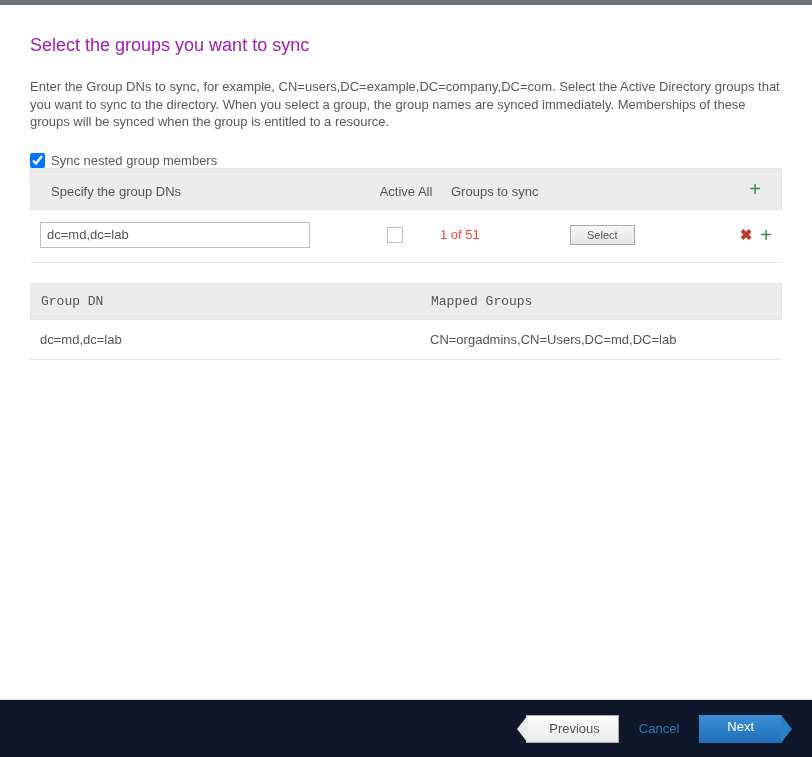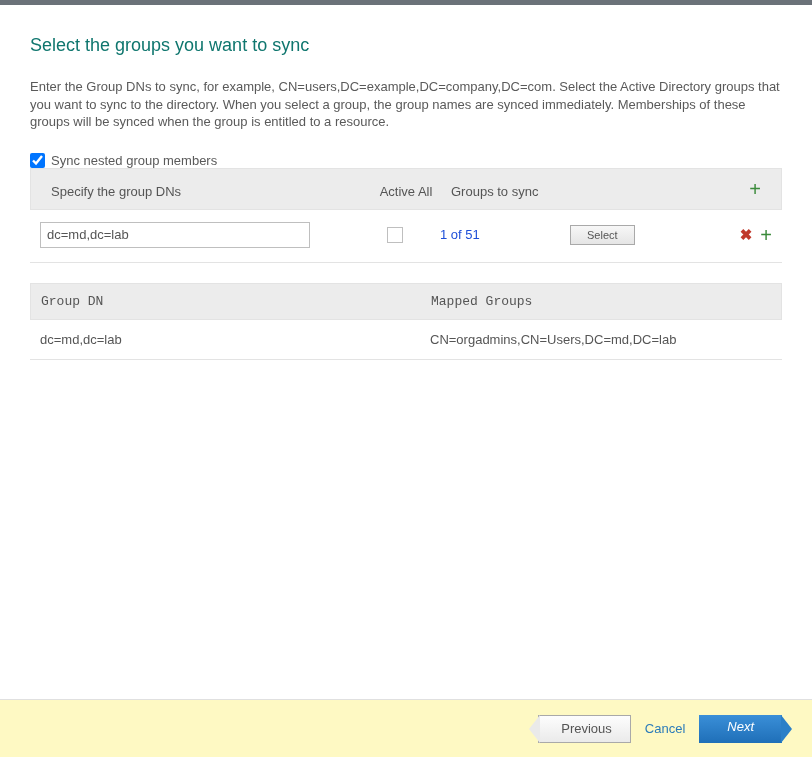--- a/index.html
+++ b/index.html
@@ -15,21 +15,21 @@
   }
   .topbar {
     height:5px;
     background:#6b7279;
   }
   .content {
     padding:30px 30px 0 30px;
   }
   .page-title {
     font-size:18px;
-    color:#0f766e;
+    color:#a21caf;
     font-weight:400;
     margin-bottom:22px;
   }
   .desc {
     color:#5a5a5a;
     line-height:1.35em;
     margin-bottom:22px;
     font-size:13px;
   }
   .check-row {
@@ -67,21 +67,21 @@
     font-size:13px;
     color:#555;
   }
   .sel-check {
     width:16px; height:16px;
     border:1px solid #bfbfbf;
     display:inline-block;
     background:#fff;
     vertical-align:middle;
   }
-  .groups-link { color:#1d4ed8;text-align:center; }
+  .groups-link { color:#ef4444;text-align:center; }
   .select-btn {
     font-size:11px;
     padding:3px 16px;
     border:1px solid #a9a9a9;
     background:linear-gradient(#f7f7f7,#e5e5e5);
     color:#555;
     cursor:pointer;
   }
   .plus-icon {
     color:#3a8a3a;
@@ -118,27 +118,27 @@
     align-items:center;
     padding:12px 10px;
     border-bottom:1px solid #e3e3e3;
     font-size:13px;
     color:#555;
   }
   .footer-bar {
     position:absolute;
     left:0; right:0; bottom:0;
     height:58px;
-    background:#fef9c3;
+    background:#0f172a;
     border-top:1px solid #e0e0e0;
     display:flex;
     align-items:center;
     justify-content:flex-end;
     padding:0 30px;
-    gap:14px;
+    gap:20px;
   }
   .prev-btn {
     position:relative;
     height:28px;
     border:1px solid #a9a9a9;
     background:linear-gradient(#fdfdfd,#eaeaea);
     color:#555;
     font-size:13px;
     padding:0 18px 0 22px;
     cursor:pointer;
@@ -169,21 +169,20 @@
   }
   .next-btn {
     position:relative;
     height:28px;
     border:none;
     background:linear-gradient(#3a8fd8,#1f6fb8);
     color:#fff;
     font-size:13px;
     padding:0 28px 4px 28px;
     cursor:pointer;
-    font-style:italic;
   }
   .next-btn::after{
     content:"";
     position:absolute;
     right:-10px; top:0;
     width:0;height:0;
     border-top:14px solid transparent;
     border-bottom:14px solid transparent;
     border-left:11px solid #2a7fc8;
   }

